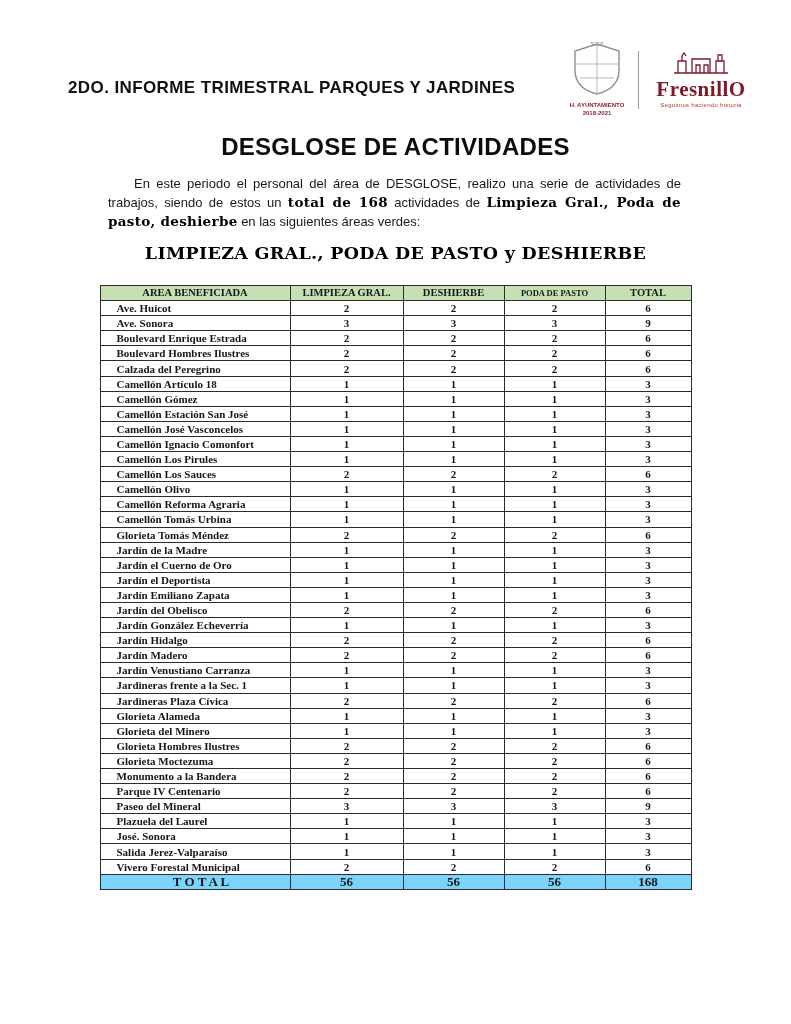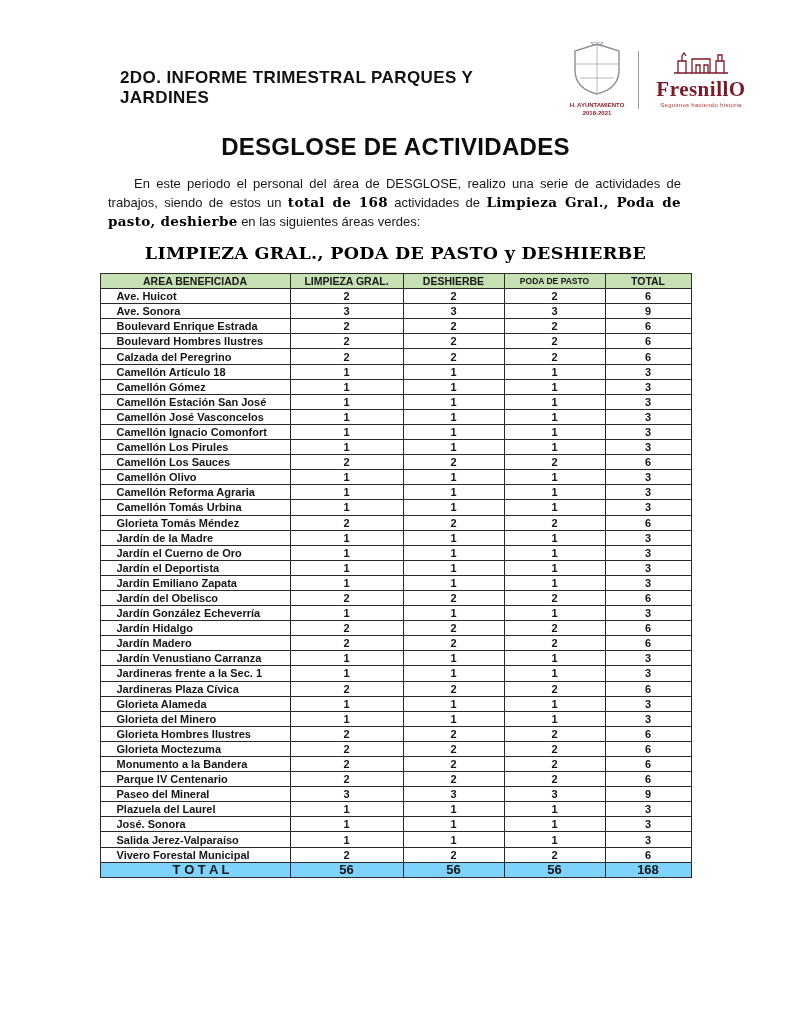--- a/index.html
+++ b/index.html
@@ -12,21 +12,21 @@
     background: #ffffff;
     font-family: "Liberation Sans", sans-serif;
     color: #1b1b1b;
     overflow: hidden;
   }
 
   
   .header-row {
     display: flex;
     align-items: center;
-    padding: 42px 38px 0 120px;
+    padding: 42px 38px 0 68px;
   }
   .header-title {
     flex: 1;
     font-size: 17px;
     font-weight: 700;
     letter-spacing: 0.4px;
     color: #111;
     padding-top: 16px;
   }
   .logo-block { display: flex; align-items: center; gap: 10px; }
@@ -74,24 +74,25 @@
     font-weight: 700;
     font-size: 17.5px;
     letter-spacing: 0.3px;
     margin-top: 12px;
     color: #000;
   }
 
   
   table.activities {
     border-collapse: collapse;
-    margin: 10px auto 0 auto;
+    margin: 22px auto 0 auto;
     width: 591px;
     table-layout: fixed;
     border: 1.5px solid #1a1a1a;
+    font-family: Liberation Serif, serif;
   }
   table.activities th, table.activities td {
     border: 1px solid #2b2b2b;
     padding: 1px 4px;
     height: 15.1px;
     line-height: 12px;
     font-weight: 700;
     color: #161616;
     overflow: hidden;
     white-space: nowrap;

